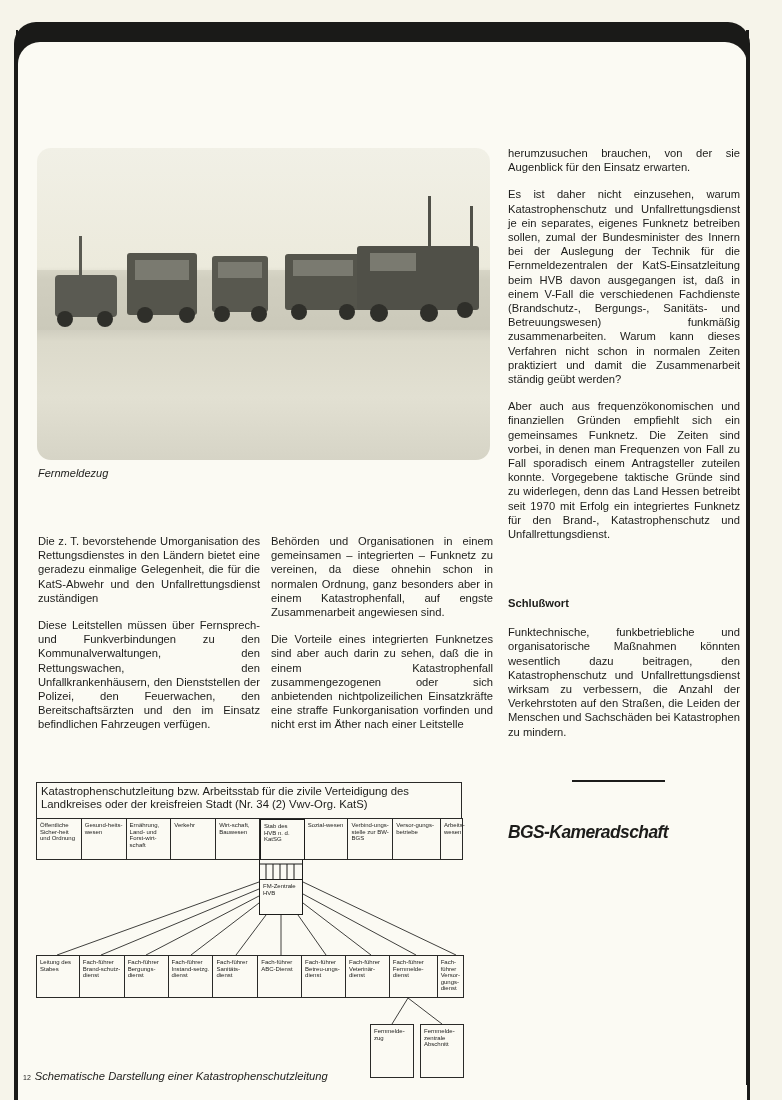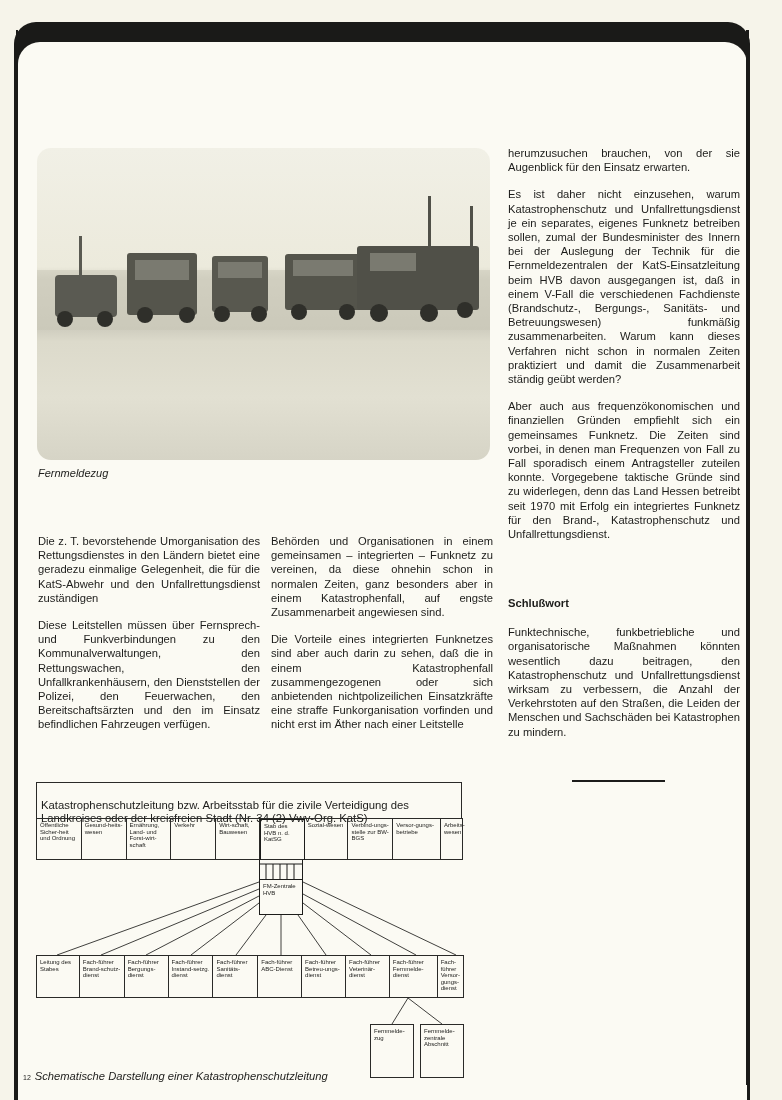--- a/index.html
+++ b/index.html
@@ -44,21 +44,21 @@
     position: absolute; left: 508px; top: 823px; width: 240px;
     font-size: 17.5px; line-height: 19px; font-weight: bold; font-style: italic; letter-spacing: -0.6px;
   }
   .col-right-bottom { left: 508px; top: 882px; width: 232px; }
 
   
   .diagram { position: absolute; left: 36px; top: 782px; width: 428px; height: 298px; }
   .diag-header {
     position: absolute; left: 0; top: 0; width: 426px; height: 36px;
     border: 1px solid #2a2a28; border-bottom: none;
-    font-size: 11.3px; line-height: 12.6px; padding: 16px 4px; box-sizing: border-box;
+    font-size: 11.3px; line-height: 12.6px; padding: 2px 4px; box-sizing: border-box;
   }
   .diag-row-top {
     position: absolute; left: 0; top: 36px; width: 427px; height: 42px;
     border: 1px solid #2a2a28; display: flex; box-sizing: border-box;
   }
   .diag-cell {
     border-right: 1px solid #2a2a28; font-size: 6px; line-height: 6.6px;
     padding: 3px 3px; box-sizing: border-box; height: 100%; position: relative;
   }
   .diag-cell:last-child { border-right: none; }
@@ -141,31 +141,32 @@
   <p>Es ist daher nicht einzusehen, warum Katastrophenschutz und Unfallrettungsdienst je ein separates, eigenes Funknetz betreiben sollen, zumal der Bundesminister des Innern bei der Auslegung der Technik für die Fernmeldezentralen der KatS-Einsatzleitung beim HVB davon ausgegangen ist, daß in einem V-Fall die verschiedenen Fachdienste (Brandschutz-, Bergungs-, Sanitäts- und Betreuungswesen) funkmäßig zusammenarbeiten. Warum kann dieses Verfahren nicht schon in normalen Zeiten praktiziert und damit die Zusammenarbeit ständig geübt werden?</p>
   <p>Aber auch aus frequenzökonomischen und finanziellen Gründen empfiehlt sich ein gemeinsames Funknetz. Die Zeiten sind vorbei, in denen man Frequenzen von Fall zu Fall sporadisch einem Antragsteller zuteilen konnte. Vorgegebene taktische Gründe sind zu widerlegen, denn das Land Hessen betreibt seit 1970 mit Erfolg ein integriertes Funknetz für den Brand-, Katastrophenschutz und Unfallrettungsdienst.</p>
 </div>
 
 <div class="col col-left-mid">
   <p>Die z. T. bevorstehende Umorganisation des Rettungsdienstes in den Ländern bietet eine geradezu einmalige Gelegenheit, die für die KatS-Abwehr und den Unfallrettungsdienst zuständigen</p>
   <p>Diese Leitstellen müssen über Fernsprech- und Funkverbindungen zu den Kommunalverwaltungen, den Rettungswachen, den Unfallkrankenhäusern, den Dienststellen der Polizei, den Feuerwachen, den Bereitschaftsärzten und den im Einsatz befindlichen Fahrzeugen verfügen.</p>
 </div>
 
 <div class="col col-mid-mid">
-  <p>Behörden und Organisationen in einem gemeinsamen – integrierten – Funknetz zu vereinen, da diese ohnehin schon in normalen Zeiten, ganz besonders aber in einem Katastrophenfall, auf engste Zusammenarbeit angewiesen sind.</p>
+  <p>Behörden und Organisationen in einem gemeinsamen – integrierten – Funknetz zu vereinen, da diese ohnehin schon in normalen Ordnung, ganz besonders aber in einem Katastrophenfall, auf engste Zusammenarbeit angewiesen sind.</p>
   <p>Die Vorteile eines integrierten Funknetzes sind aber auch darin zu sehen, daß die in einem Katastrophenfall zusammengezogenen oder sich anbietenden nichtpolizeilichen Einsatzkräfte eine straffe Funkorganisation vorfinden und nicht erst im Äther nach einer Leitstelle</p>
 </div>
 
 <div class="col col-right-mid">
   <div class="heading-schluss">Schlußwort</div>
   <p>Funktechnische, funkbetriebliche und organisatorische Maßnahmen könnten wesentlich dazu beitragen, den Katastrophenschutz und Unfallrettungsdienst wirksam zu verbessern, die Anzahl der Verkehrstoten auf den Straßen, die Leiden der Menschen und Sachschäden bei Katastrophen zu mindern.</p>
 </div>
 
 <div class="hr-short"></div>
 <div class="bgs-title">
+  <div>BGS-Kameradschaft</div>
 </div>
 <div class="col col-right-bottom">
 </div>
 
 <div class="diagram">
   <svg class="lines" width="428" height="298" viewBox="0 0 428 298">
     <g stroke="#2a2a28" stroke-width="0.9" fill="none">
 
       <line x1="223" y1="100" x2="21" y2="173"></line>
       <line x1="223" y1="107" x2="65" y2="173"></line>

